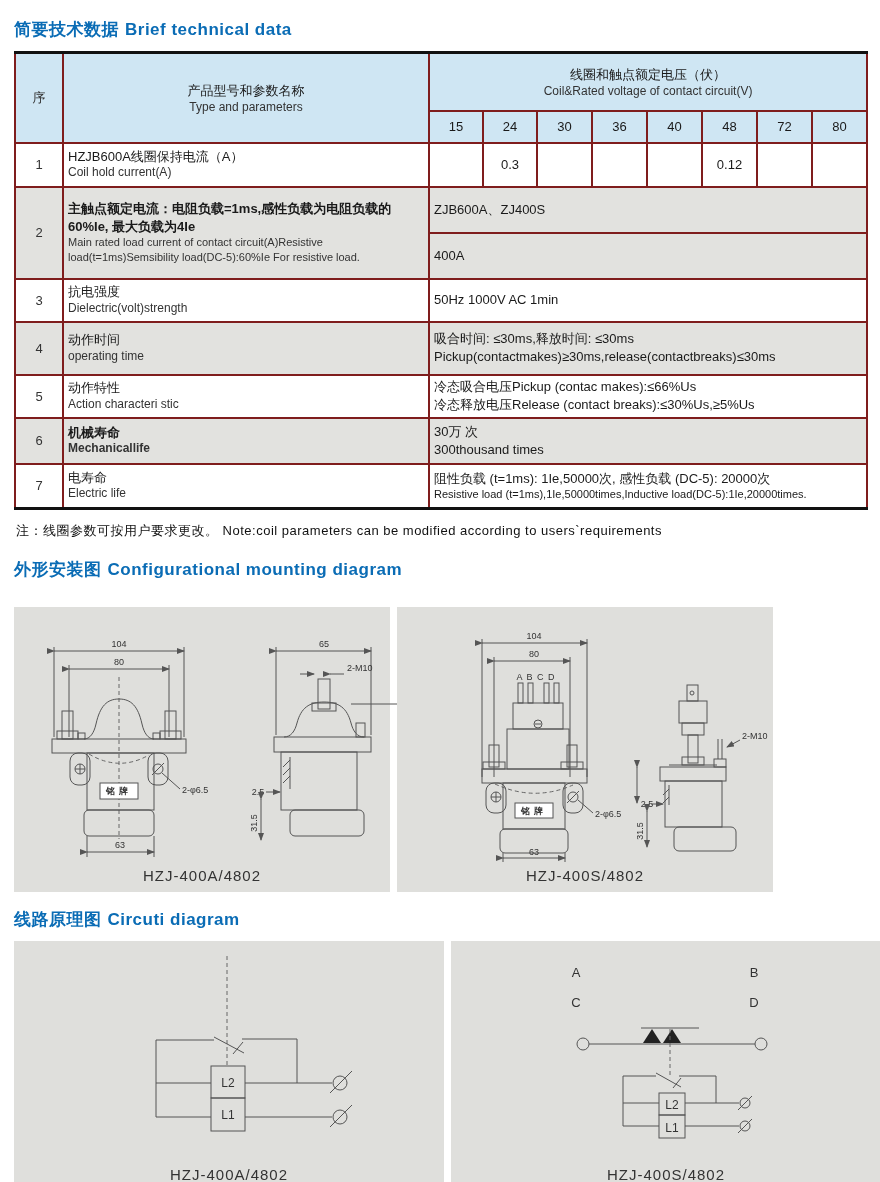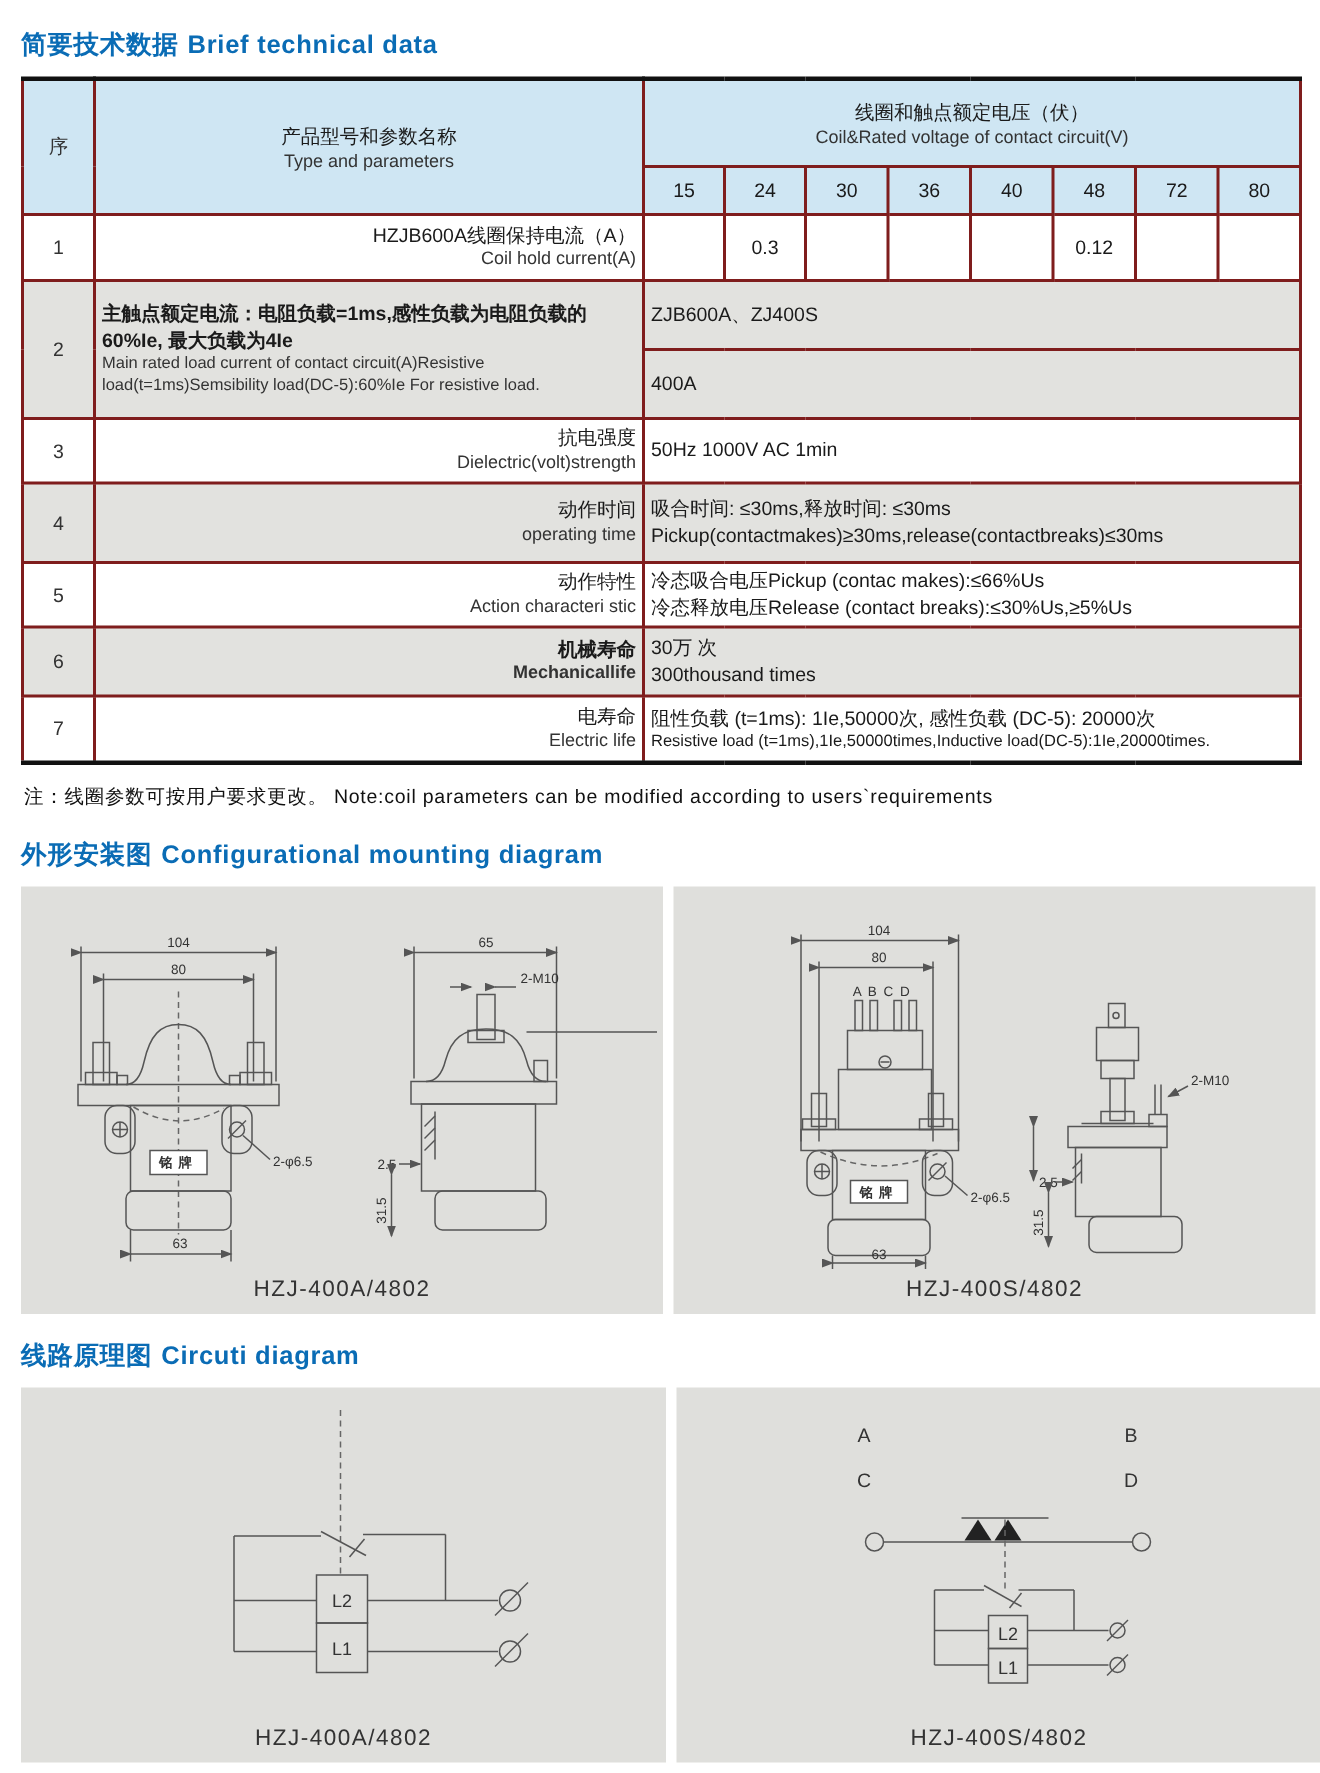--- a/index.html
+++ b/index.html
@@ -9,36 +9,36 @@
   .sec-title { color:#0a6cb5; font-size:17px; font-weight:bold; margin:2px 0 10px 0; letter-spacing:0.5px; }
   .sec-title .en { margin-left:6px; }
 
   table.spec { border-collapse:collapse; width:852px; table-layout:fixed;
                border-top:3px solid #111; border-bottom:3px solid #111; margin-top:4px; }
   table.spec td { border:2px solid #7f1d1d; font-size:13px; vertical-align:middle; padding:2px 4px; }
   .hdr { background:#cfe6f3; text-align:center; }
   .hdr .en { font-size:12px; color:#333; }
   .altrow { background:#e2e2df; }
   .seq { text-align:center; color:#333; }
-  .pname { text-align:right; line-height:1.25;margin-left:45px; }
+  .pname { text-align:left; line-height:1.25;margin-left:45px; }
   .pname .en { font-size:12px; color:#333; }
   .pname-left { text-align:left; font-size:11.5px; line-height:1.35; padding:3px 8px; }
   .pname-left .zh { font-weight:bold; }
   .pname-left .en { font-size:11px; color:#333; font-weight:normal; }
   .val { text-align:left; padding-left:10px; line-height:1.35; }
   .val .sub { display:block; }
   .val .small { font-size:11px; }
   .vc { text-align:center; }
   .bold { font-weight:bold; }
 
   .note { font-size:13px; margin:12px 0 18px 2px; color:#111; letter-spacing:0.5px; }
 
   .panel-row { display:flex; gap:7px; }
   .panel { background:#dfdfdc; position:relative; }
-  .panel.mount { width:428px; height:285px; }
+  .panel.mount { width:376px; height:285px;margin-top:16px; }
   .panel.circ { width:430px; height:250px; }
   .panel .caption { position:absolute; left:0; right:0; bottom:8px; text-align:center;
                     font-size:15px; color:#333; letter-spacing:1px; }
   svg { display:block; }
   svg text { font-family:"Liberation Sans", sans-serif; fill:#333; }
   .dim { font-size:9px; }
   .lbl { font-size:9px; }
   .big { font-size:13px; }
   .coil-lbl { font-size:12px; }
   .ln { stroke:#555; stroke-width:1; fill:none; }

